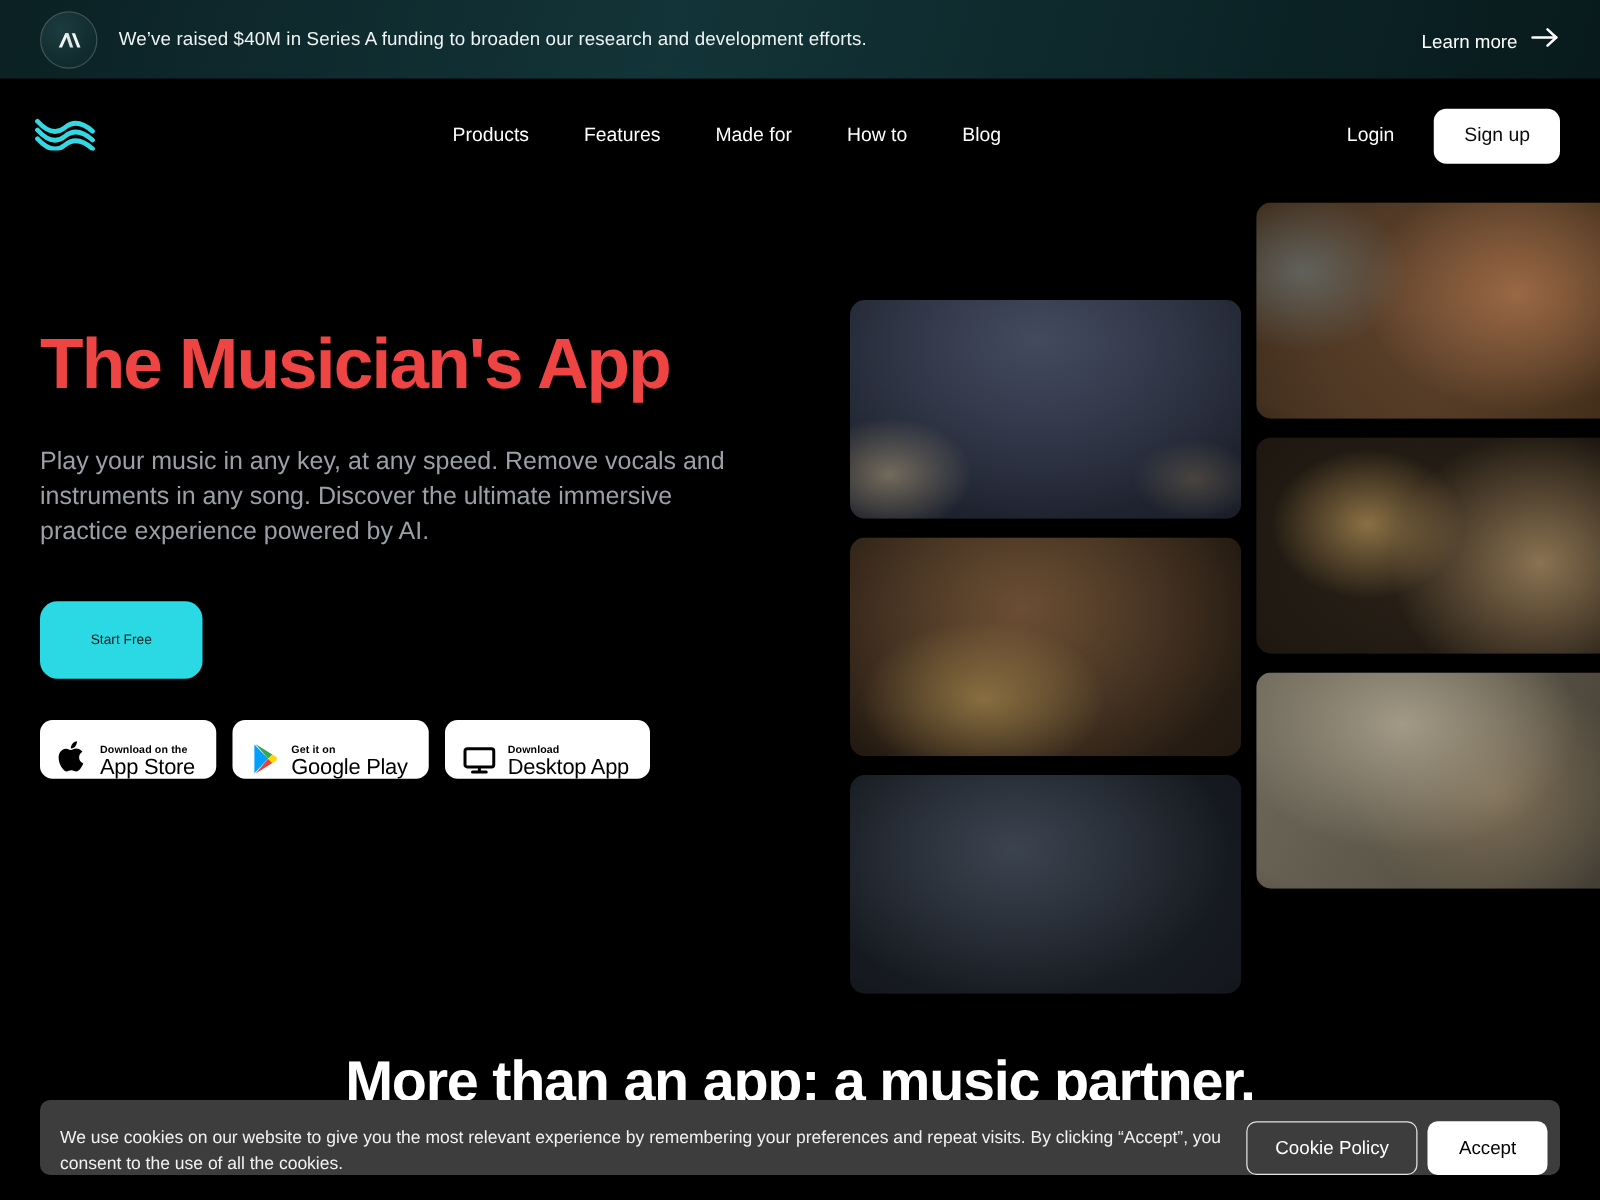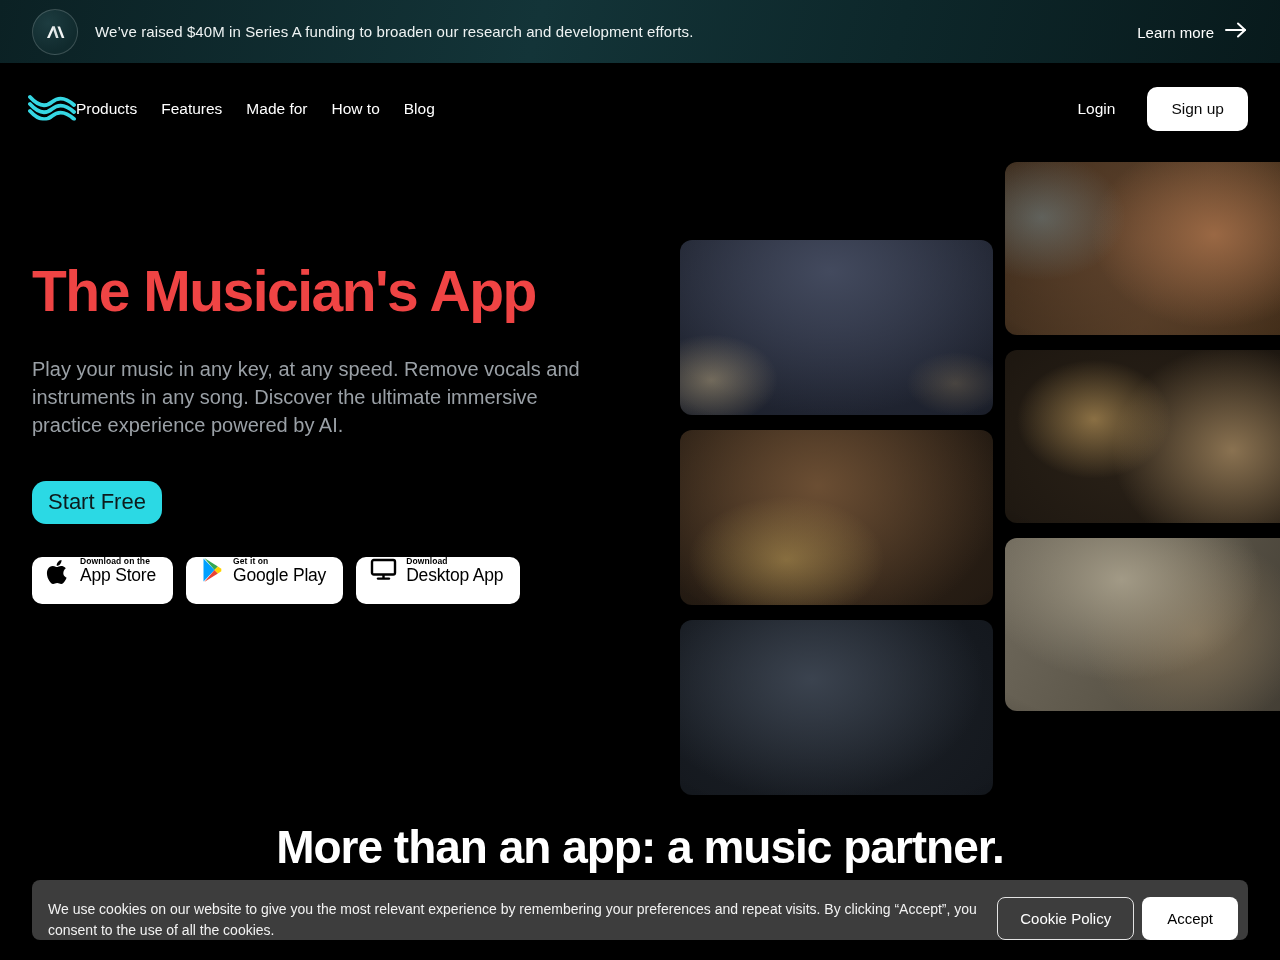--- a/index.html
+++ b/index.html
@@ -15,36 +15,36 @@
     border:1px solid rgba(255,255,255,0.18);
     display:flex; align-items:center; justify-content:center; margin-right:17px; flex:0 0 auto; }
   .banner-text { color:#eef3f3; font-size:15px; letter-spacing:.1px; }
   .banner-cta { margin-left:auto; display:flex; align-items:flex-end; gap:10px;
     color:#fff; font-size:15px; cursor:pointer; }
 
   
   .nav { position:absolute; top:63px; left:0; width:1280px; height:91px;
     display:flex; align-items:center; padding:0 32px 0 28px; background:#000; }
   .logo { width:48px; height:30px; overflow:hidden; }
-  .nav-links { display:flex; gap:24px; }
+  .nav-links { display:flex; gap:44px; margin-left:286px; }
   .nav-link { color:#fff; font-size:15.5px; cursor:pointer; white-space:nowrap; }
   .nav-right { margin-left:auto; display:flex; align-items:center; gap:32px; }
   .login { color:#fff; font-size:15.5px; cursor:pointer; }
   .signup { background:#fff; color:#0a0a0a; font-size:15.5px; font-weight:400;
     border:none; border-radius:10px; padding:0 24px; height:44px; cursor:pointer; }
 
   
   .hero { position:absolute; left:32px; top:260px; width:620px; }
   .hero h1 { color:#ef4444; font-size:57px; font-weight:700; letter-spacing:-1.5px; line-height:1.1; }
   .hero p { margin-top:32px; color:#9aa0a6; font-size:20px; line-height:28px; max-width:560px; }
   .start-free { margin-top:42px; display:inline-block; background:#2BD9E4; color:#0d1b1c;
-    font-size:22px; font-weight:500; border:none; border-radius:14px;
-    width:130px; height:43px; cursor:pointer; font-family:"Liberation Sans",sans-serif; }
+    font-size:11px; font-weight:500; border:none; border-radius:14px;
+    width:130px; height:62px; cursor:pointer; font-family:"Liberation Sans",sans-serif; }
   .badges { margin-top:33px; display:flex; gap:13px; }
-  .badge { background:#fff; border-radius:10px; height:47px; display:flex; align-items:flex-start;
+  .badge { background:#fff; border-radius:10px; height:47px; display:flex; align-items:flex-end;
     gap:9px; padding:0 17px 0 14px; cursor:pointer; border:none; }
   .badge-text { display:flex; flex-direction:column; align-items:flex-start; line-height:1; }
   .badge-small { font-size:8.5px; color:#000; font-weight:600; letter-spacing:.1px; margin-bottom:2px; }
   .badge-large { font-size:17.5px; color:#000; font-weight:500; letter-spacing:-.2px; }
 
   
   .vid-col { position:absolute; display:flex; flex-direction:column; gap:15px; }
   .vid-col-left  { left:680px;  top:240px; }
   .vid-col-right { left:1005px; top:162px; }
   .vid { border-radius:12px; overflow:hidden; position:relative; }
@@ -73,21 +73,21 @@
   .v-producer-console { background:
     radial-gradient(110px 85px at 29% 40%, rgba(220,178,106,.55), transparent 70%),
     radial-gradient(160px 140px at 74% 58%, #8a7251, transparent 75%),
     radial-gradient(380px 280px at 45% 55%, #2b2218, #120e0a 88%), #100c08; }
   .v-guitarist-home { background:
     radial-gradient(180px 130px at 38% 24%, #a29a86, transparent 78%),
     radial-gradient(150px 130px at 62% 55%, #7e6e55, transparent 75%),
     linear-gradient(115deg, #6f695c 0%, #5d574a 45%, #3f3a31 100%); }
 
   
-  .section-heading { position:absolute; top:820px; left:0; width:1280px;
+  .section-heading { position:absolute; top:838px; left:0; width:1280px;
     text-align:center; color:#fff; font-size:46px; font-weight:600; letter-spacing:-1px; z-index:1; }
 
   
   .cookie { position:absolute; top:880px; left:32px; width:1216px; height:60px;
     background:#3d3d3d; border-radius:8px; display:flex; align-items:flex-end;
     padding:0 10px 0 16px; z-index:5; }
   .cookie-text { color:#f2f2f2; font-size:14px; line-height:20.5px; max-width:930px; }
   .cookie-actions { margin-left:auto; display:flex; align-items:center; gap:8px; }
   .cookie-policy { background:transparent; border:1px solid #e3e3e3; color:#fff;
     font-size:15px; border-radius:8px; height:43px; padding:0 22px; cursor:pointer;

